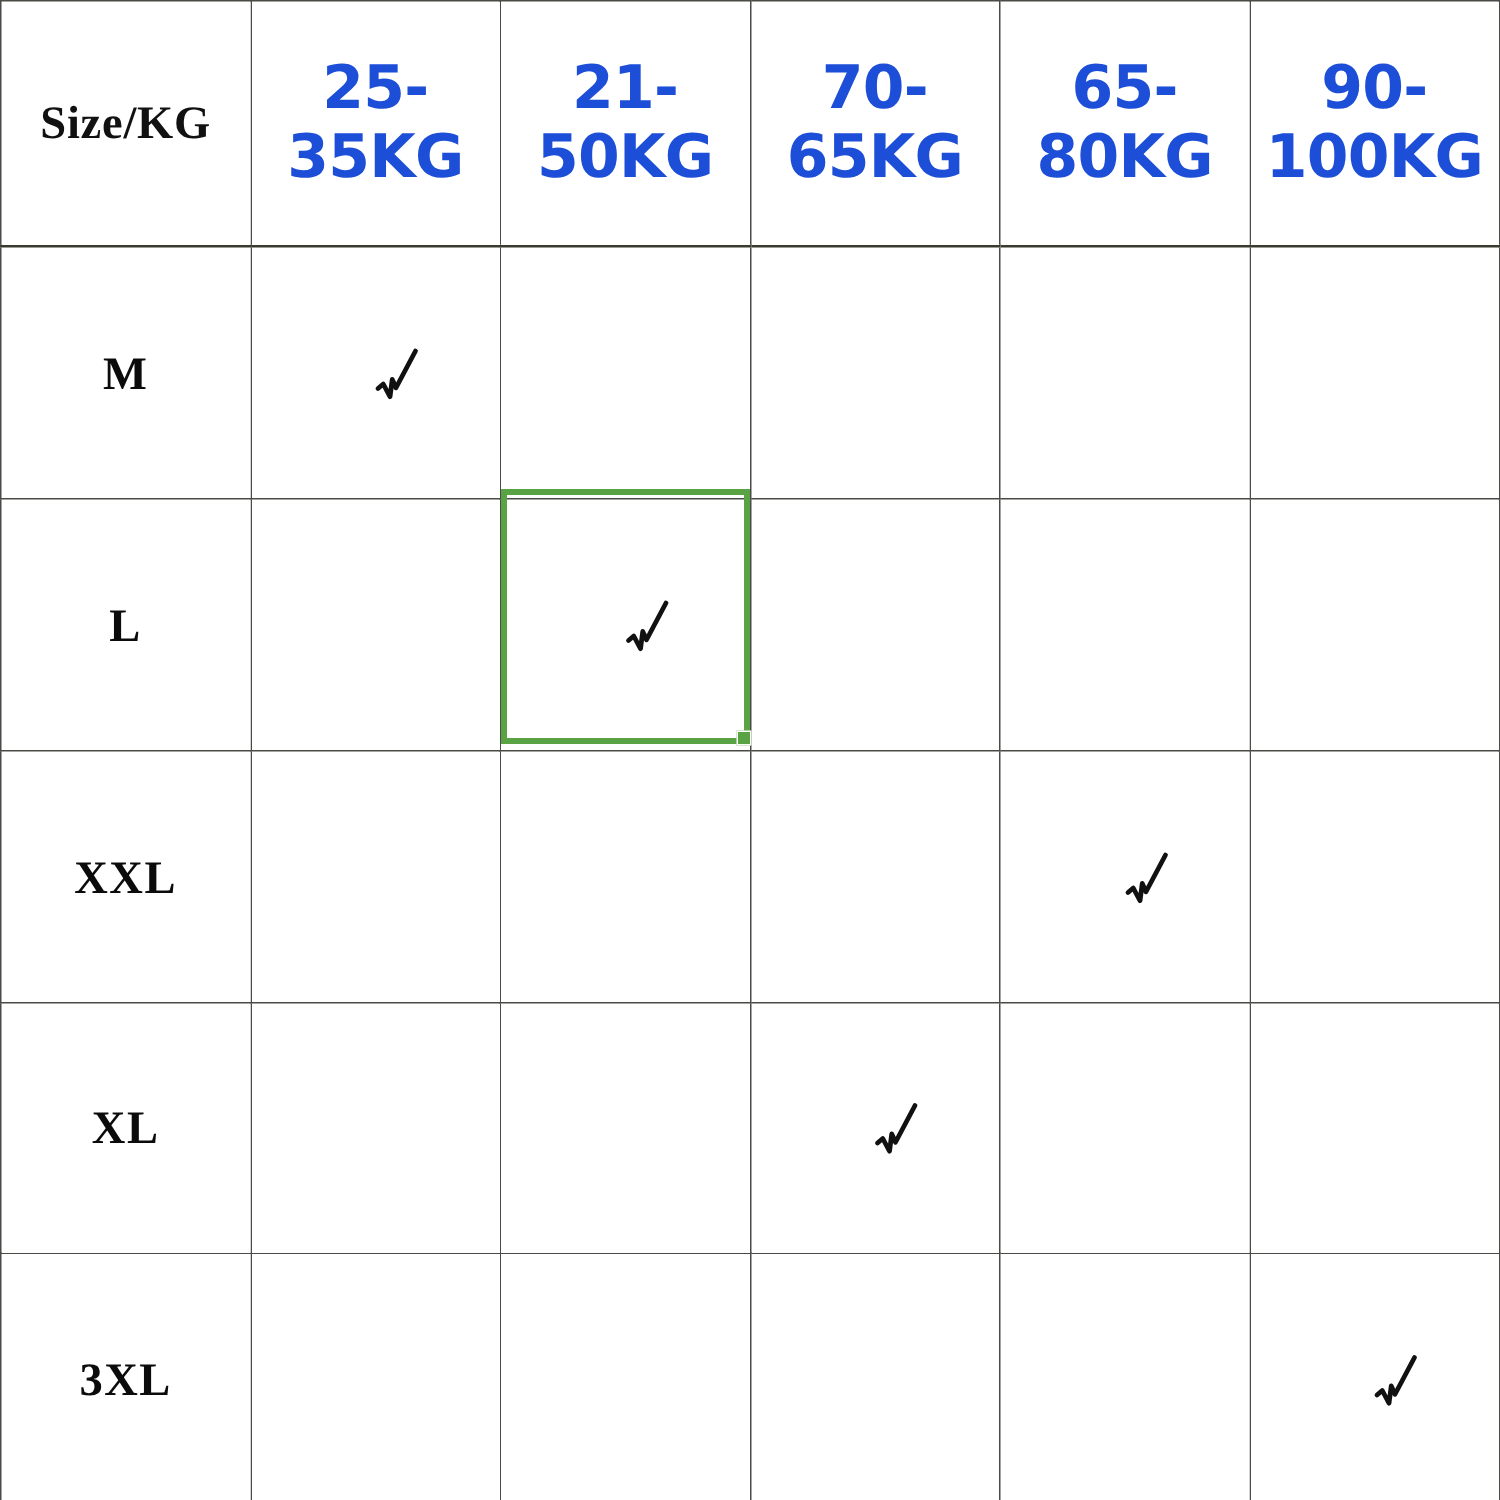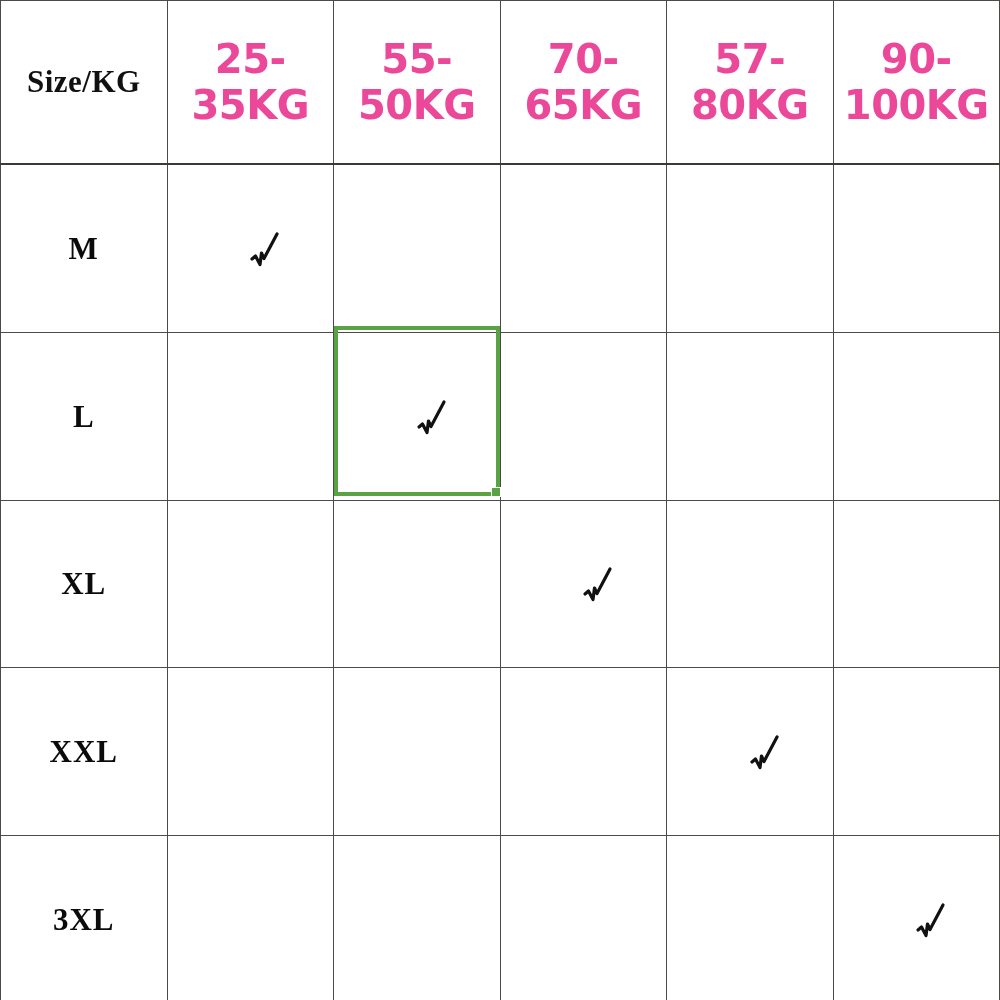--- a/index.html
+++ b/index.html
@@ -53,21 +53,21 @@
     color: #111111;
     letter-spacing: 0.5px;
     border-right: 1px solid #3a3a33;
   }
 
   td.weight-header {
     background: #fff500;
     font-family: "DejaVu Sans", sans-serif;
     font-weight: bold;
     font-size: 40px;
-    color: #ec4899;
+    color: #1d4ed8;
     letter-spacing: -0.5px;
     border-left: 1px solid #6e6a23;
     border-right: 1px solid #6e6a23;
   }
 
   
   td.size-label {
     background: #10b44c;
     font-family: "Liberation Serif", serif;
     font-weight: bold;
@@ -124,23 +124,23 @@
 </head>
 <body>
 
 <div id="size-chart">
 
   <table class="size-table">
     <tbody>
       <tr class="header-row">
         <td class="corner-cell">Size/KG</td>
         <td class="weight-header">25-35KG</td>
-        <td class="weight-header">55-50KG</td>
+        <td class="weight-header">21-50KG</td>
         <td class="weight-header">70-65KG</td>
-        <td class="weight-header">57-80KG</td>
+        <td class="weight-header">65-80KG</td>
         <td class="weight-header">90-100KG</td>
       </tr>
 
       <tr class="body-row row-m">
         <td class="size-label">M</td>
         <td class="data-cell">
           <span class="check-wrap">
             <span class="tick">
               <svg viewBox="0 0 34 46" xmlns="http://www.w3.org/2000/svg">
                 <path d="M4 28 L7.5 25 L12 33.5 L13.5 22 L16 27.5 L29 3" fill="none" stroke="#111111" stroke-width="3.2" stroke-linecap="round" stroke-linejoin="round"></path>
@@ -164,51 +164,51 @@
                 <path d="M4 28 L7.5 25 L12 33.5 L13.5 22 L16 27.5 L29 3" fill="none" stroke="#111111" stroke-width="3.2" stroke-linecap="round" stroke-linejoin="round"></path>
               </svg>
             </span>
           </span>
         </td>
         <td class="data-cell"></td>
         <td class="data-cell"></td>
         <td class="data-cell"></td>
       </tr>
 
+      <tr class="body-row row-xxl">
+        <td class="size-label">XXL</td>
+        <td class="data-cell"></td>
+        <td class="data-cell"></td>
+        <td class="data-cell"></td>
+        <td class="data-cell">
+          <span class="check-wrap">
+            <span class="tick">
+              <svg viewBox="0 0 34 46" xmlns="http://www.w3.org/2000/svg">
+                <path d="M4 28 L7.5 25 L12 33.5 L13.5 22 L16 27.5 L29 3" fill="none" stroke="#111111" stroke-width="3.2" stroke-linecap="round" stroke-linejoin="round"></path>
+              </svg>
+            </span>
+          </span>
+        </td>
+        <td class="data-cell"></td>
+      </tr>
+
       <tr class="body-row row-xl">
         <td class="size-label">XL</td>
         <td class="data-cell"></td>
         <td class="data-cell"></td>
         <td class="data-cell">
           <span class="check-wrap">
             <span class="tick">
               <svg viewBox="0 0 34 46" xmlns="http://www.w3.org/2000/svg">
                 <path d="M4 28 L7.5 25 L12 33.5 L13.5 22 L16 27.5 L29 3" fill="none" stroke="#111111" stroke-width="3.2" stroke-linecap="round" stroke-linejoin="round"></path>
               </svg>
             </span>
           </span>
         </td>
         <td class="data-cell"></td>
-        <td class="data-cell"></td>
-      </tr>
-
-      <tr class="body-row row-xxl">
-        <td class="size-label">XXL</td>
-        <td class="data-cell"></td>
-        <td class="data-cell"></td>
-        <td class="data-cell"></td>
-        <td class="data-cell">
-          <span class="check-wrap">
-            <span class="tick">
-              <svg viewBox="0 0 34 46" xmlns="http://www.w3.org/2000/svg">
-                <path d="M4 28 L7.5 25 L12 33.5 L13.5 22 L16 27.5 L29 3" fill="none" stroke="#111111" stroke-width="3.2" stroke-linecap="round" stroke-linejoin="round"></path>
-              </svg>
-            </span>
-          </span>
-        </td>
         <td class="data-cell"></td>
       </tr>
 
       <tr class="body-row row-3xl">
         <td class="size-label">3XL</td>
         <td class="data-cell"></td>
         <td class="data-cell"></td>
         <td class="data-cell"></td>
         <td class="data-cell"></td>
         <td class="data-cell">

